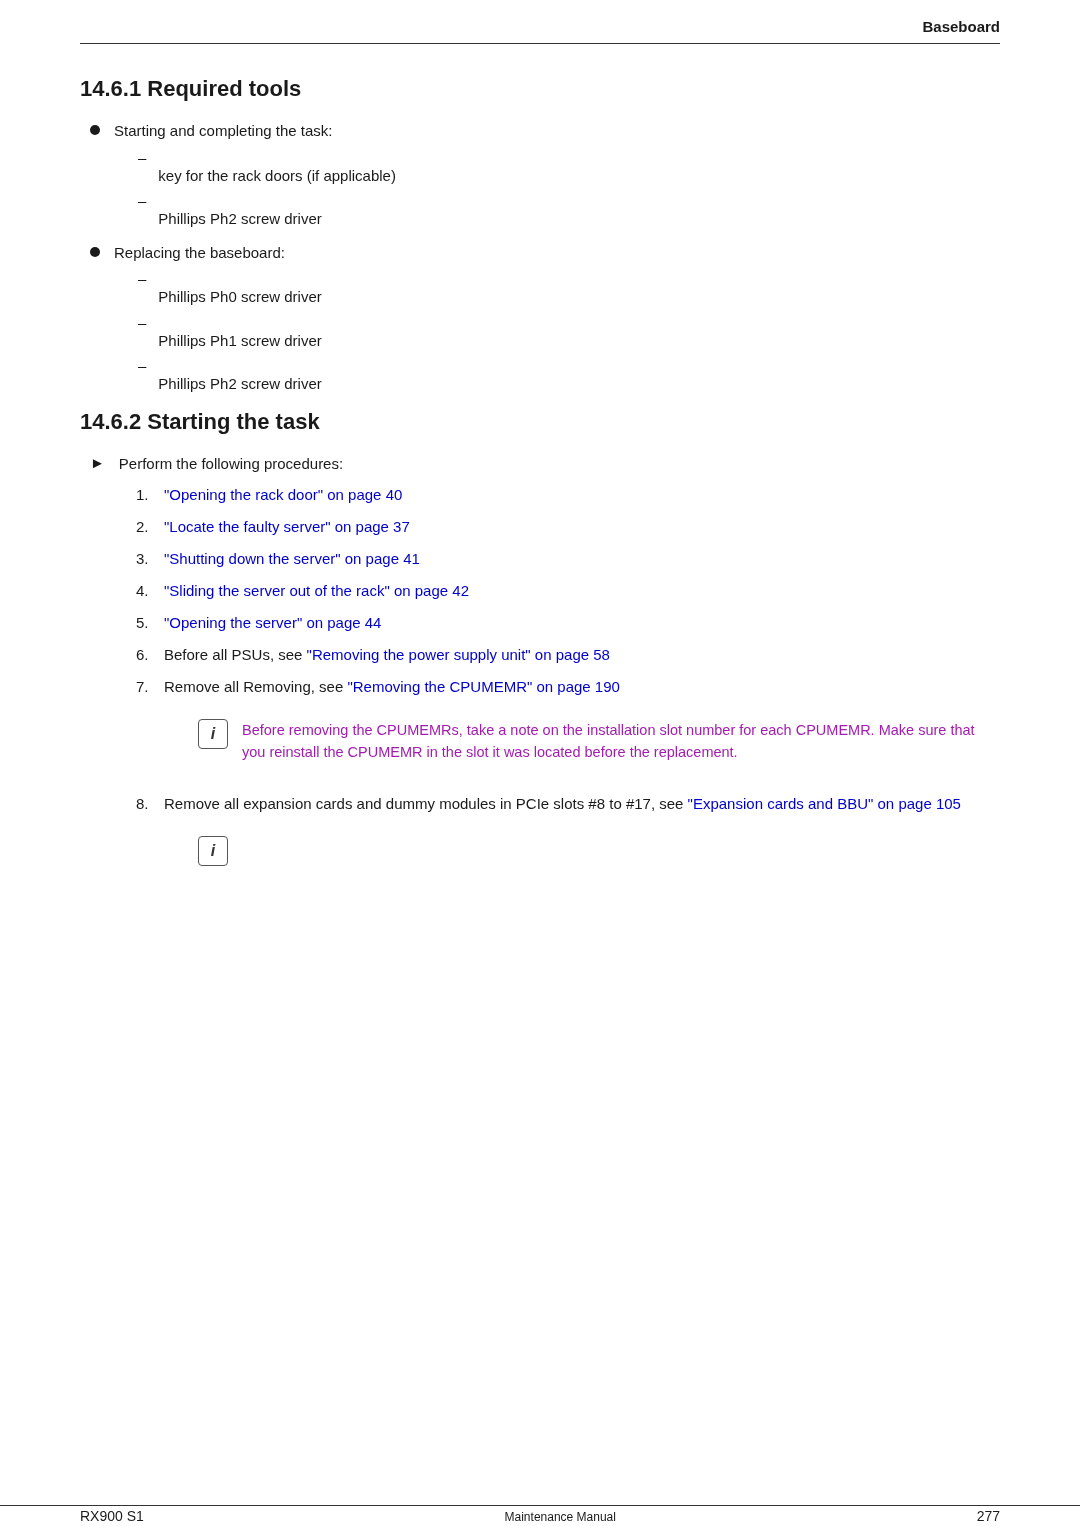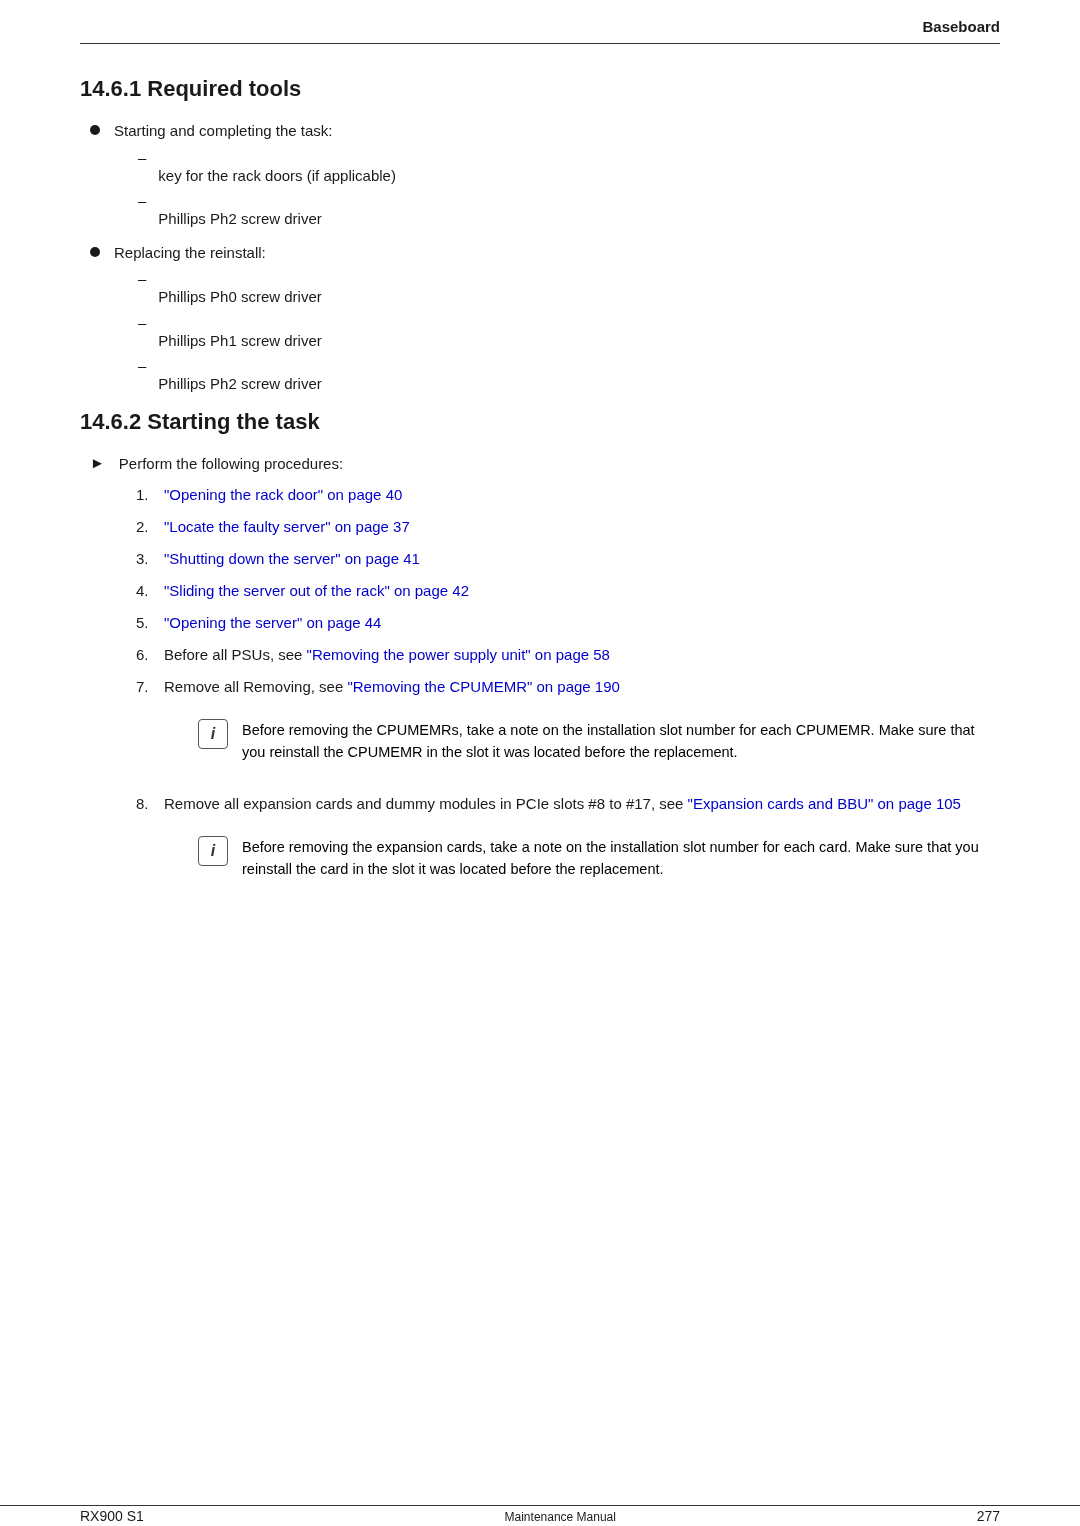--- a/index.html
+++ b/index.html
@@ -164,21 +164,21 @@
       flex-shrink: 0;
       font-style: italic;
       font-weight: bold;
       font-size: 16px;
       color: #333;
     }
 
     .info-text {
       font-size: 14.5px;
       line-height: 1.55;
-      color: #000000;
+      color: #a21caf;
     }
 
     .footer-bar {
       position: absolute;
       bottom: 0;
       left: 0;
       right: 0;
       display: flex;
       justify-content: space-between;
       align-items: flex-end;
@@ -223,21 +223,21 @@
           <li class="sub-item">
             <span class="sub-dash">–</span>
             <span class="sub-text">Phillips Ph2 screw driver</span>
           </li>
         </ul>
       </div>
     </li>
     <li class="bullet-item">
       <span class="bullet-dot"></span>
       <div>
-        <span class="bullet-text">Replacing the reinstall:</span>
+        <span class="bullet-text">Replacing the baseboard:</span>
         <ul class="sub-list">
           <li class="sub-item">
             <span class="sub-dash">–</span>
             <span class="sub-text">Phillips Ph0 screw driver</span>
           </li>
           <li class="sub-item">
             <span class="sub-dash">–</span>
             <span class="sub-text">Phillips Ph1 screw driver</span>
           </li>
           <li class="sub-item">
@@ -304,21 +304,20 @@
     </div>
 
     <div class="numbered-item">
       <span class="num-label">8.</span>
       <div>
         <span class="num-text">
           <span>Remove all expansion cards and dummy modules in PCIe slots #8 to #17, see </span><a class="link-text">"Expansion cards and BBU" on page 105</a>
         </span>
         <div class="info-box">
           <div class="info-icon-wrap">i</div>
-          <span class="info-text">Before removing the expansion cards, take a note on the installation slot number for each card. Make sure that you reinstall the card in the slot it was located before the replacement.</span>
         </div>
       </div>
     </div>
 
   </div>
 
   <div class="footer-bar">
     <span class="footer-left">RX900 S1</span>
     <span class="footer-center">Maintenance Manual</span>
     <span class="footer-right">277</span>

